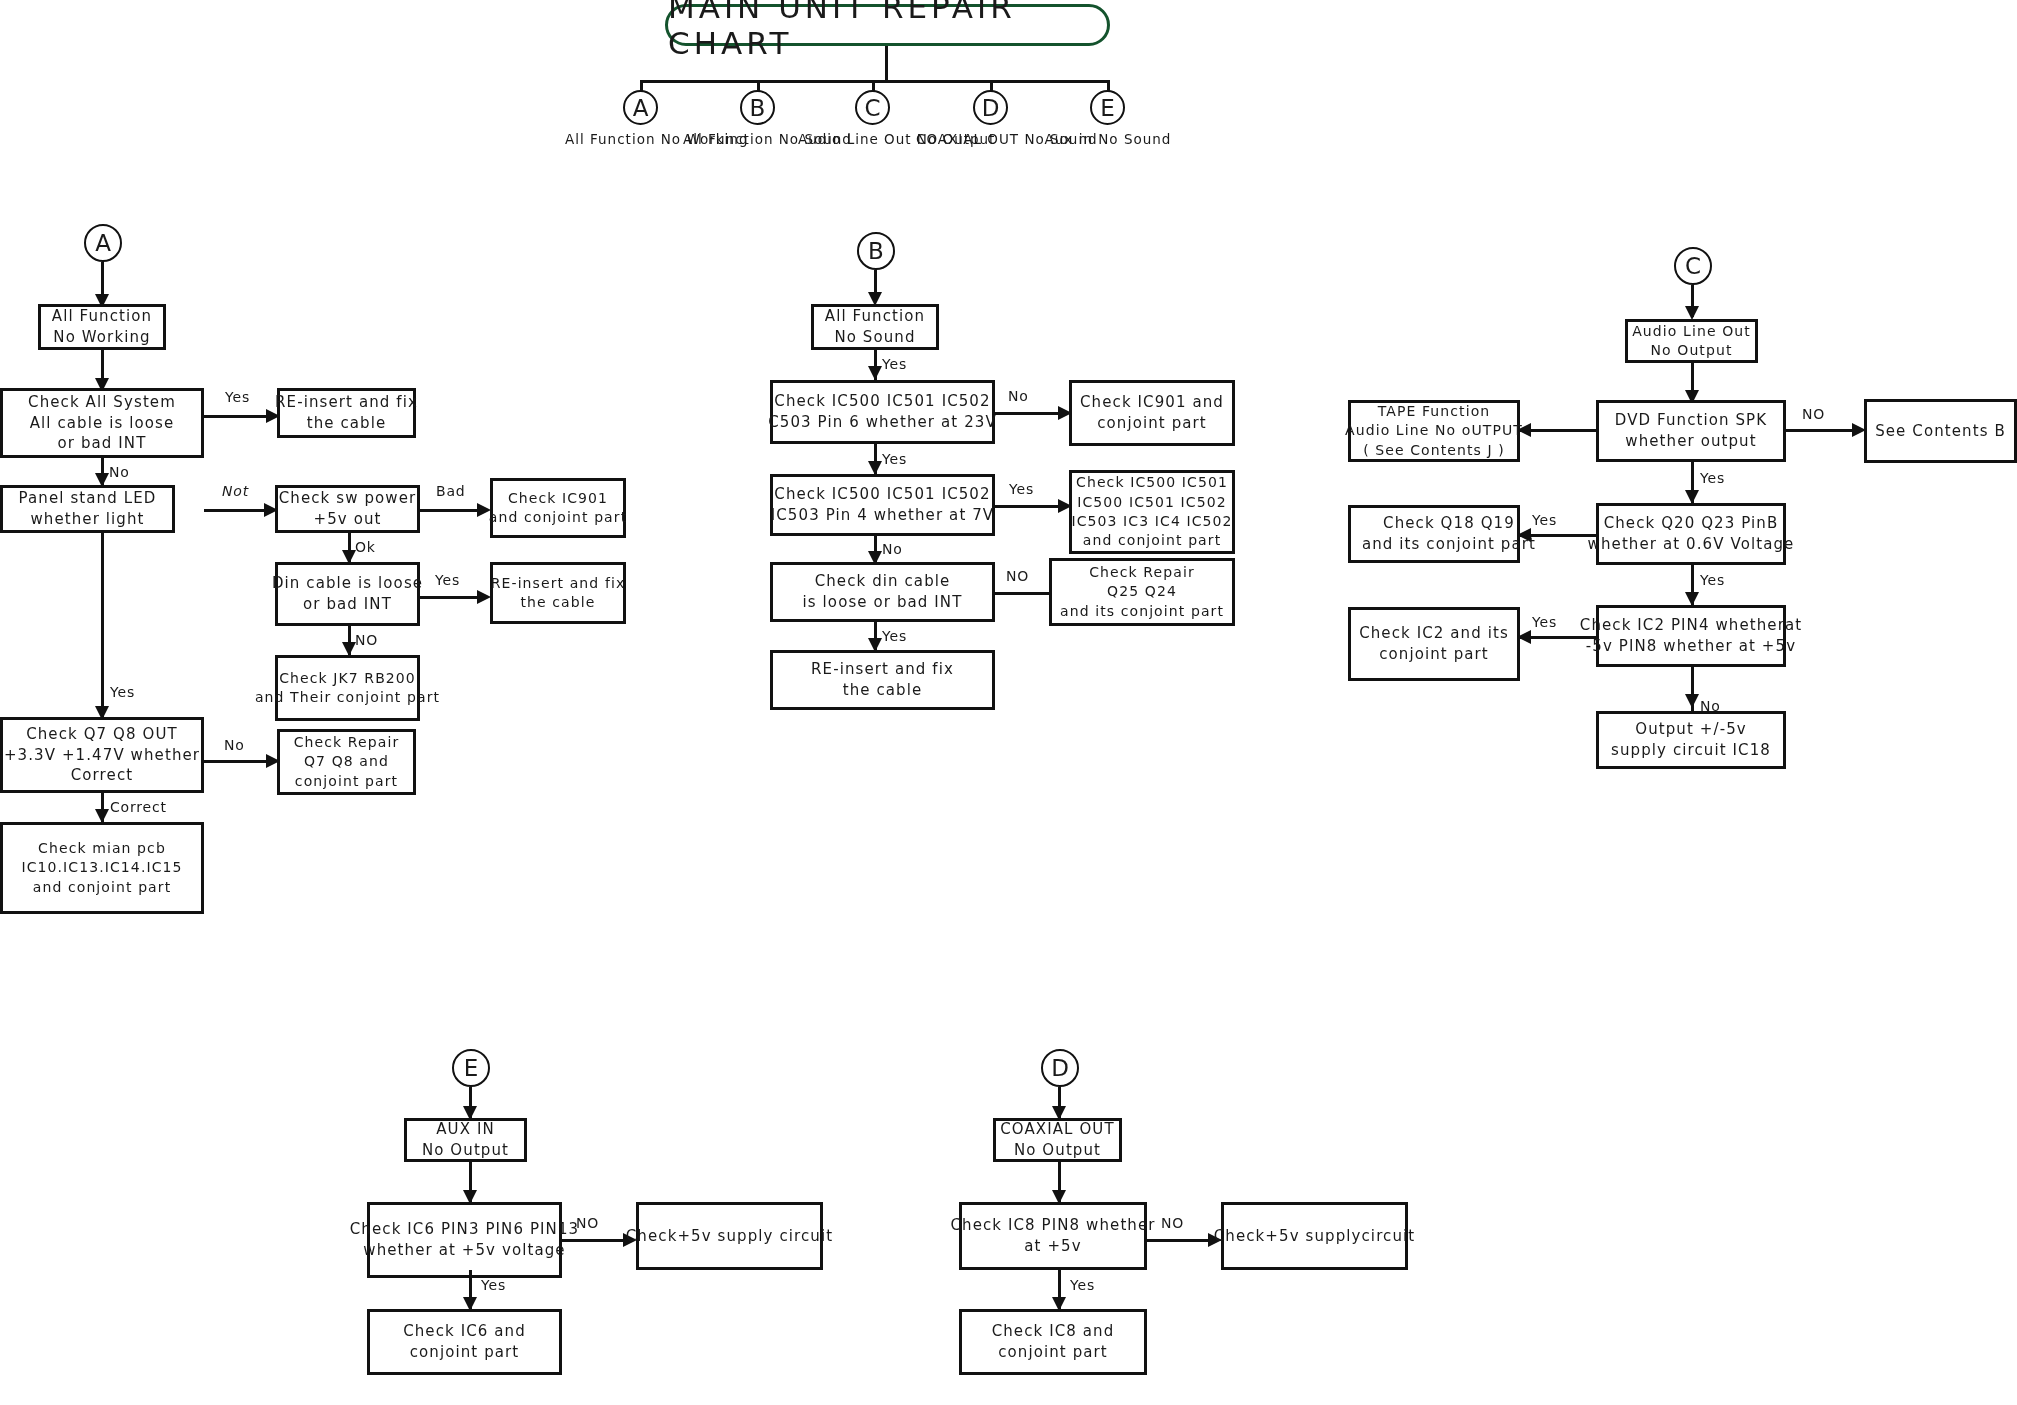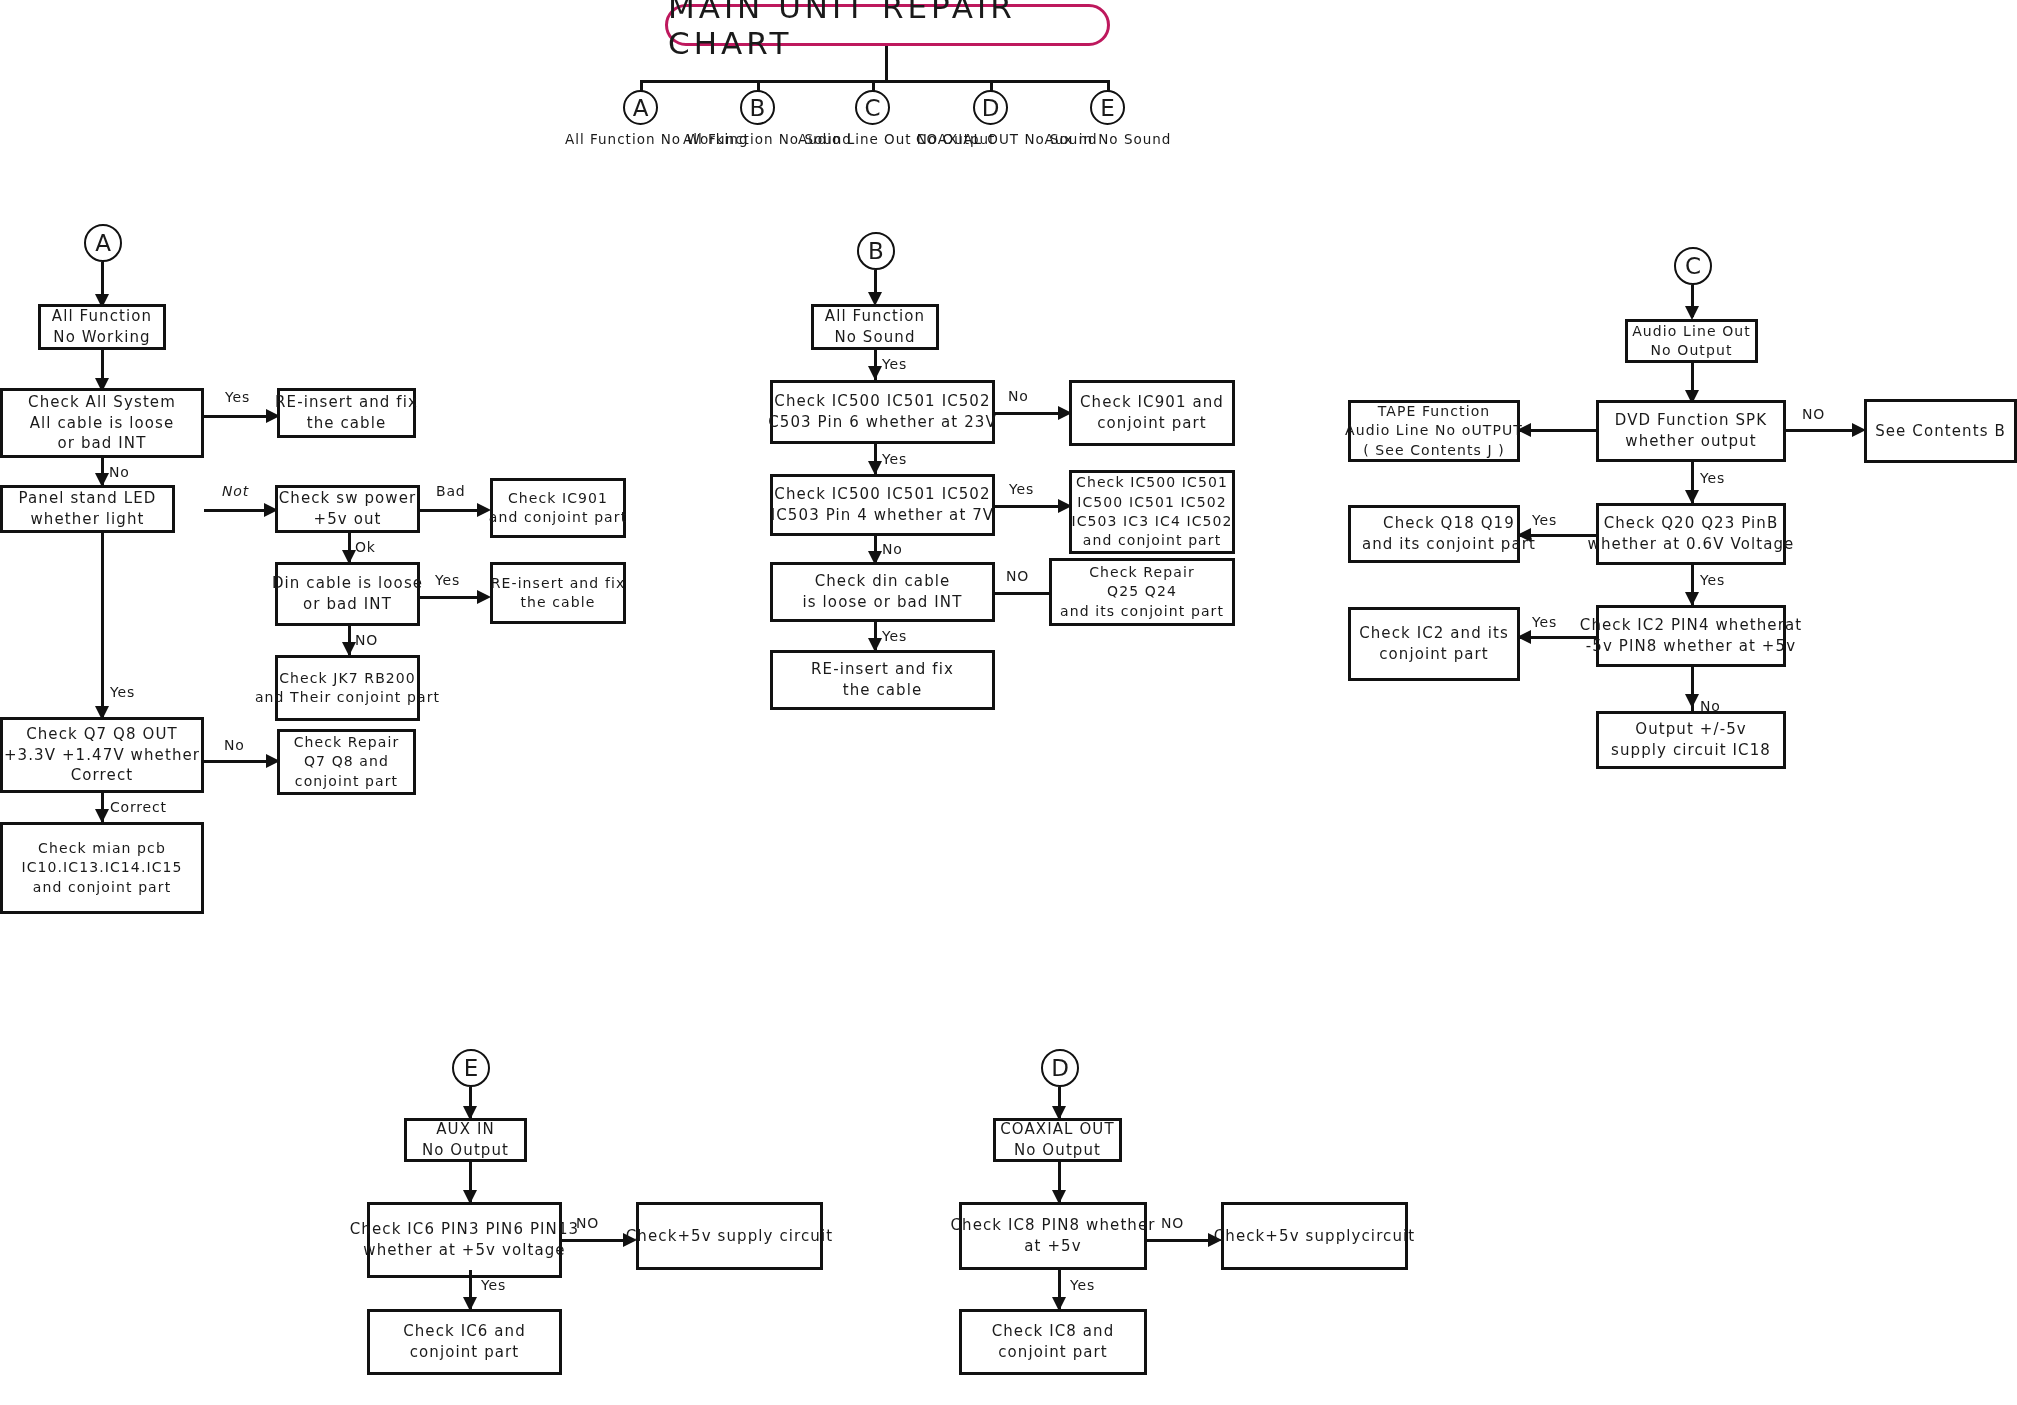--- a/index.html
+++ b/index.html
@@ -19,21 +19,21 @@
     letter-spacing:1.1px;
     line-height:1.38;
     box-sizing:border-box;
     color:#1a1a1a;
   }
   .box .ln{display:block;white-space:nowrap;}
 
   
   .title-box{
     position:absolute;
-    border:3px solid #be185d;
+    border:3px solid #14532d;
     border-radius:26px;
     background:#fff;
     display:flex;align-items:center;justify-content:center;
     font-size:31px;
     letter-spacing:4px;
     box-sizing:border-box;
   }
 
   
   .node{

